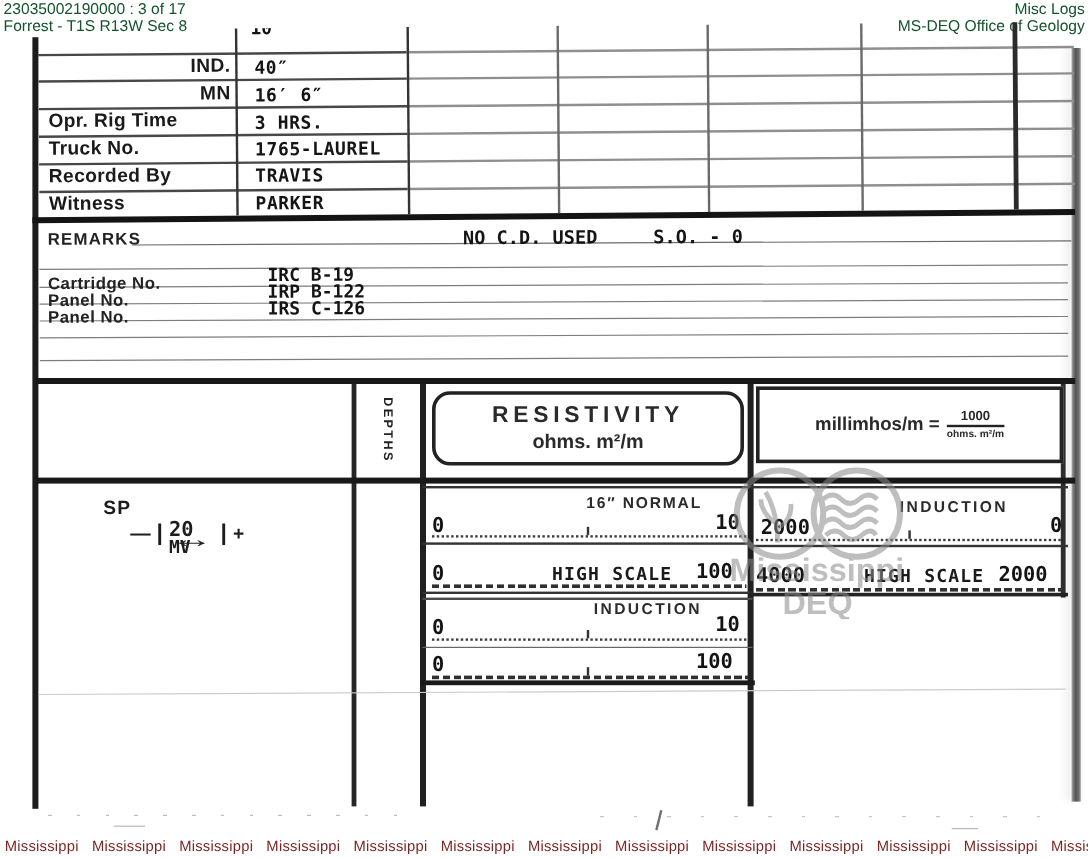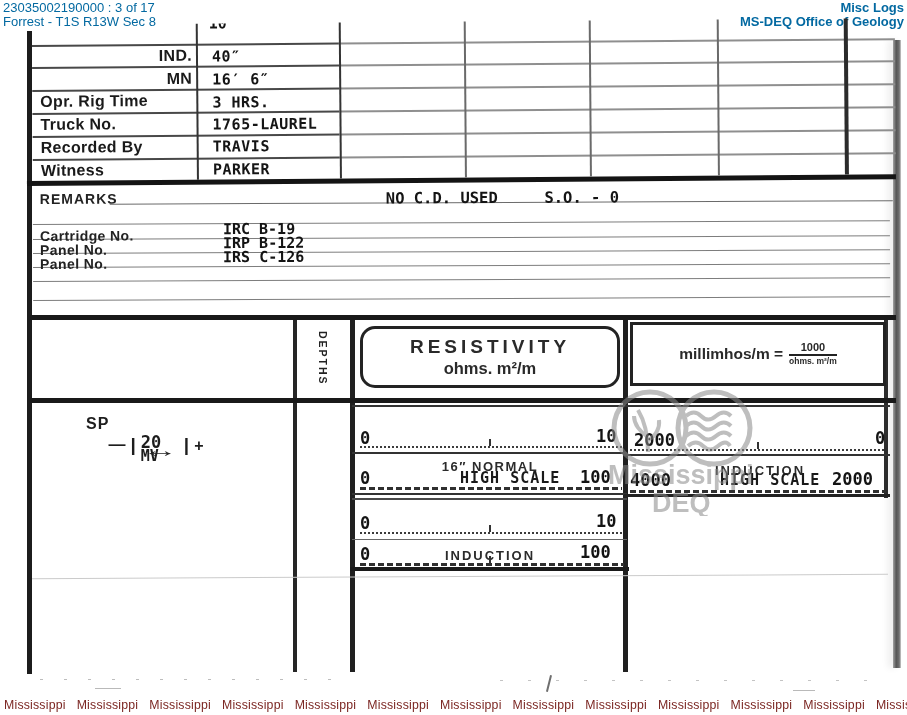--- a/index.html
+++ b/index.html
@@ -1,22 +1,22 @@
 <!DOCTYPE html>
 <html><head>
 <meta charset="utf-8">
 <style>
   html,body{margin:0;padding:0;background:#fff;}
   .screen{position:relative;width:907px;height:715px;background:#ffffff;overflow:hidden;
           font-family:"Liberation Sans",sans-serif;color:#000;}
   .abs{position:absolute;}
 
   
-  .hdr{position:absolute;font-size:13px;line-height:14px;color:#0369a1;white-space:nowrap;}
-  .hdr.r{text-align:center;right:3px;font-weight:bold;}
+  .hdr{position:absolute;font-size:13px;line-height:14px;color:#14532d;white-space:nowrap;}
+  .hdr.r{text-align:center;right:3px;}
 
   
   .scan{position:absolute;left:0;top:0;width:907px;height:715px;}
   .ln{position:absolute;background:#454545;}
   .ink{color:#4d7c0f;margin-top:48px;}
   .mono{font-family:"DejaVu Sans Mono",monospace;font-weight:bold;color:#141414;}
 
   
   .top-table{position:absolute;left:27px;top:25px;width:869px;height:162px;
              transform:rotate(-0.45deg);transform-origin:0 100%;}
@@ -57,22 +57,22 @@
 
   
   .scales{position:absolute;left:30px;top:403px;width:866px;height:170px;}
   .sc-solid{position:absolute;background:#333;}
   .dot2{position:absolute;height:0;border-top:2px dotted #3c3c3c;}
   .dash3{position:absolute;height:3px;
          background:repeating-linear-gradient(90deg,#303030 0 6px,transparent 6px 9px);}
   .tick{position:absolute;width:2px;height:7px;background:#333;}
   .num{position:absolute;font-family:"DejaVu Sans Mono",monospace;font-weight:bold;
        font-size:17px;color:#141414;}
-  .sclabel{position:absolute;text-align:center;font-size:13px;font-weight:bold;
-           letter-spacing:1.5px;color:#2b2b2b;margin-top:48px;}
+  .sclabel{position:absolute;text-align:right;font-size:13px;font-weight:bold;
+           letter-spacing:1.5px;color:#2b2b2b;}
   .sctyped{position:absolute;font-family:"DejaVu Sans Mono",monospace;font-weight:bold;
            font-size:15px;letter-spacing:1px;color:#1a1a1a;}
 
   
   .sp-scale{position:absolute;left:56px;top:12px;width:140px;text-align:left;color:#1d1d1d;}
   .sp-top{font-size:16px;font-weight:bold;letter-spacing:1px;}
   .sp-mid{display:flex;justify-content:center;align-items:flex-start;gap:5px;font-weight:bold;margin-top:1px;}
   .sp-minus{font-size:17px;line-height:22px;}
   .sp-bar{font-size:19px;line-height:22px;}
   .sp-stack{position:relative;width:38px;}

